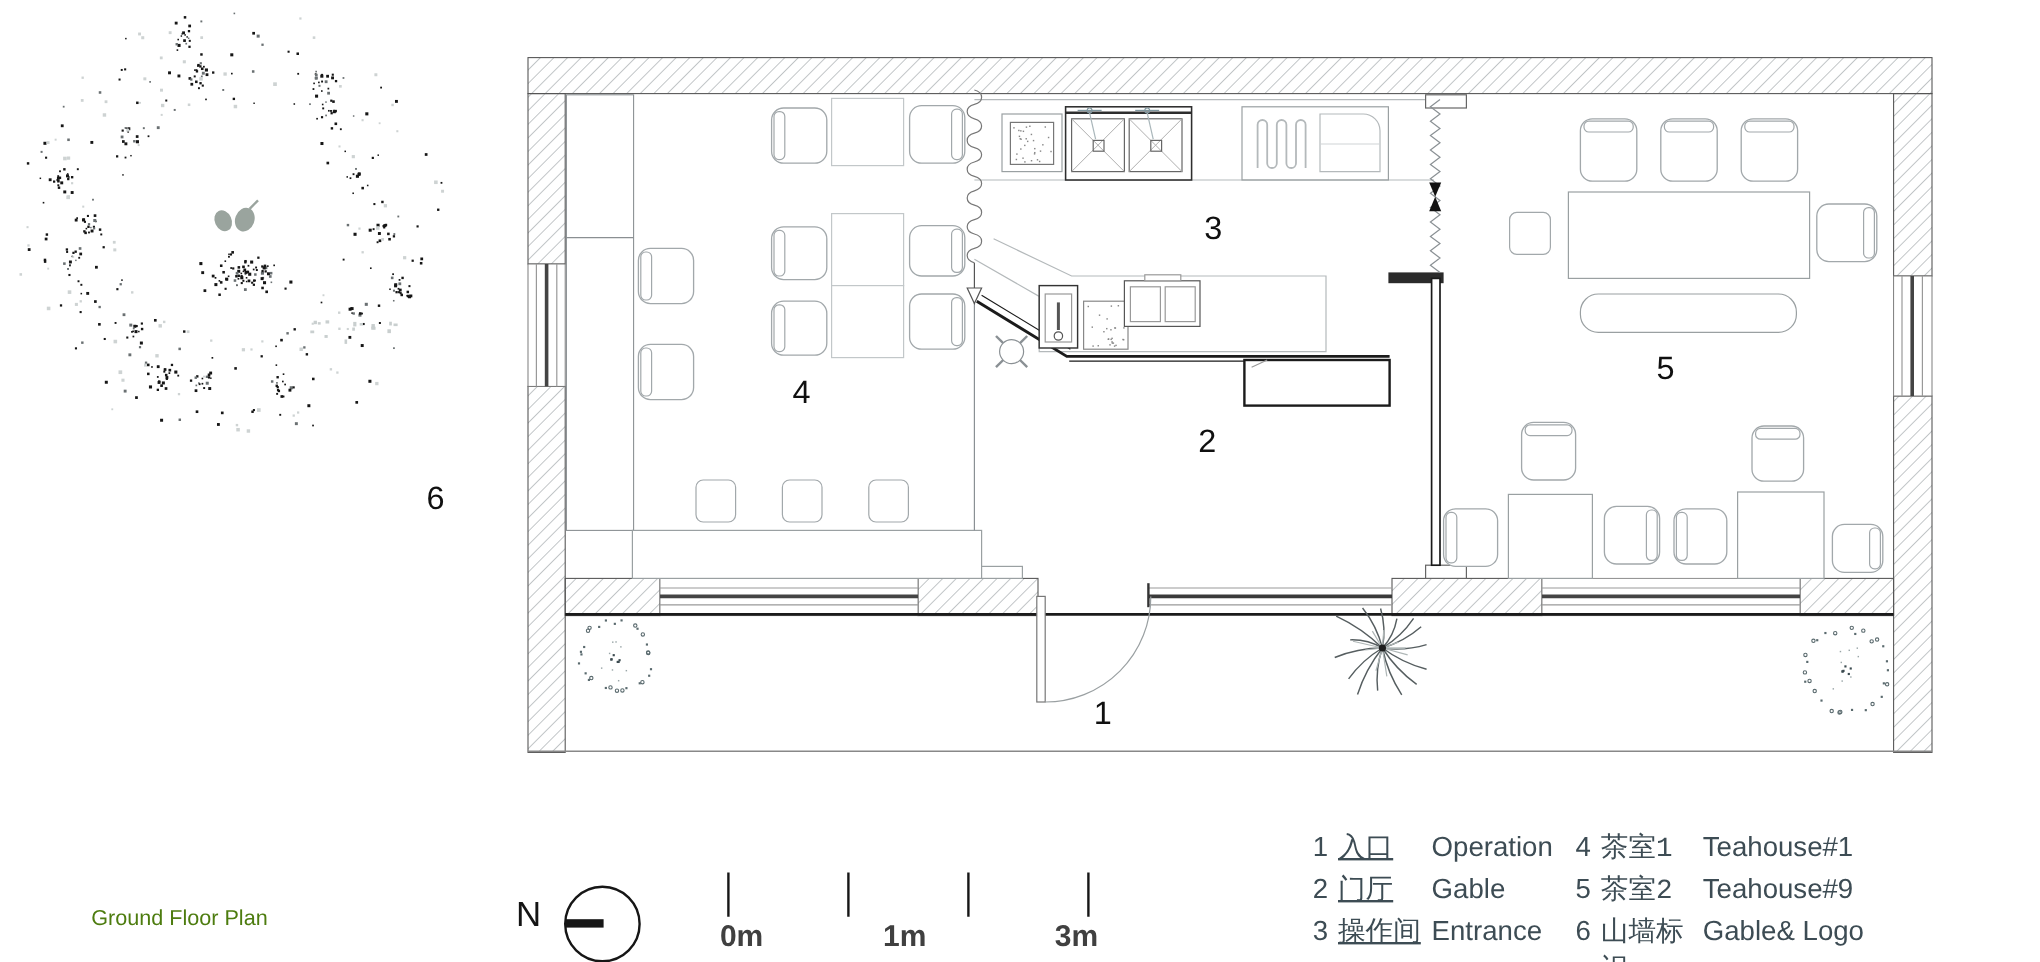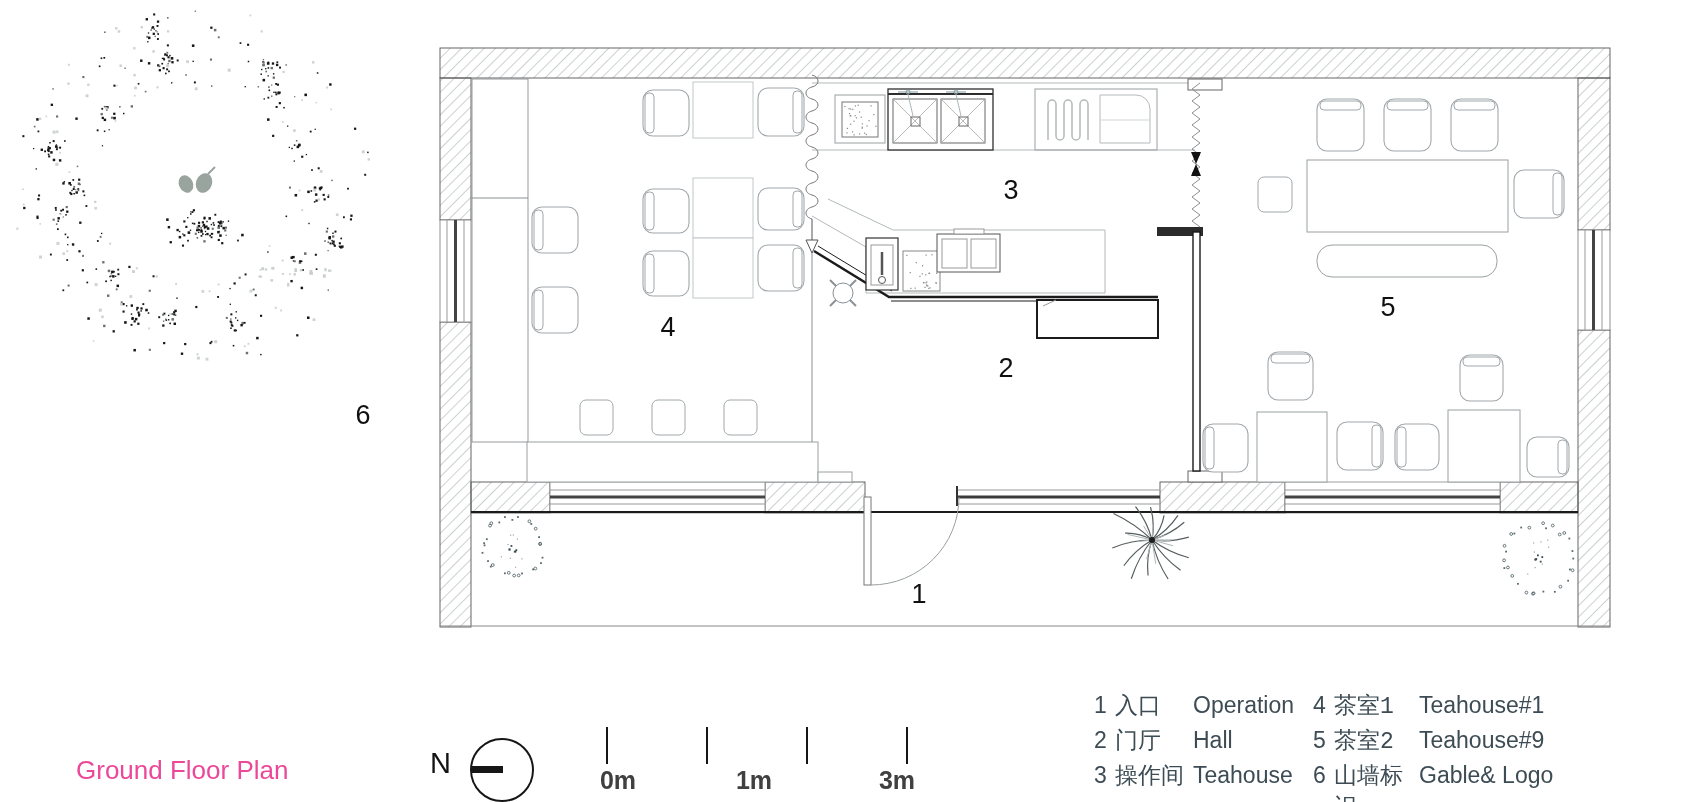--- a/index.html
+++ b/index.html
@@ -1,28 +1,28 @@
 <!DOCTYPE html>
 <html><head>
 <meta charset="utf-8">
 <style>
   html,body{margin:0;padding:0;background:#fff;}
   .stage{position:relative;width:1700px;height:802px;background:#ffffff;overflow:hidden;
          font-family:"Liberation Sans",sans-serif;}
   #plan-svg{position:absolute;left:0;top:0;}
   .room-label{position:absolute;width:22px;text-align:center;font-size:27px;color:#101010;
               font-weight:500;}
-  .title{position:absolute;left:76px;top:755px;font-size:26px;color:#ec4899;}
+  .title{position:absolute;left:76px;top:755px;font-size:18px;color:#4d7c0f;}
   .north-n{position:absolute;left:430px;top:747px;font-size:29px;color:#141414;}
   .tick-label{position:absolute;width:60px;text-align:center;top:766px;font-size:25px;
               font-weight:600;color:#404040;}
   .legend-col{position:absolute;top:690px;display:flex;flex-direction:column;gap:5px;}
   .legend-row{display:flex;align-items:baseline;height:30px;font-size:23px;color:#3d4c54;}
   .l-num{width:21px;}
-  .legend-col.c1 .l-zh{width:78px;}
+  .legend-col.c1 .l-zh{width:78px;text-decoration:underline;}
   .legend-col.c2 .l-zh{width:85px;font-family:Liberation Mono, monospace;}
 </style>
 </head>
 <body>
 
 <div class="stage">
 
   <svg id="plan-svg" width="1700" height="802" viewBox="0 0 1700 802">
     <defs>
       <pattern id="hatch" patternUnits="userSpaceOnUse" width="8" height="8" patternTransform="rotate(45)">
@@ -1008,26 +1008,26 @@
 
   <div class="legend-col c1" style="left:1094px;">
     <div class="legend-row">
       <span class="l-num">1</span>
       <span class="l-zh">入口</span>
       <span class="l-en">Operation</span>
     </div>
     <div class="legend-row">
       <span class="l-num">2</span>
       <span class="l-zh">门厅</span>
-      <span class="l-en">Hall</span>
+      <span class="l-en">Gable</span>
     </div>
     <div class="legend-row">
       <span class="l-num">3</span>
       <span class="l-zh">操作间</span>
-      <span class="l-en">Teahouse</span>
+      <span class="l-en">Entrance</span>
     </div>
   </div>
   <div class="legend-col c2" style="left:1313px;">
     <div class="legend-row">
       <span class="l-num">4</span>
       <span class="l-zh">茶室1</span>
       <span class="l-en">Teahouse#1</span>
     </div>
     <div class="legend-row">
       <span class="l-num">5</span>

